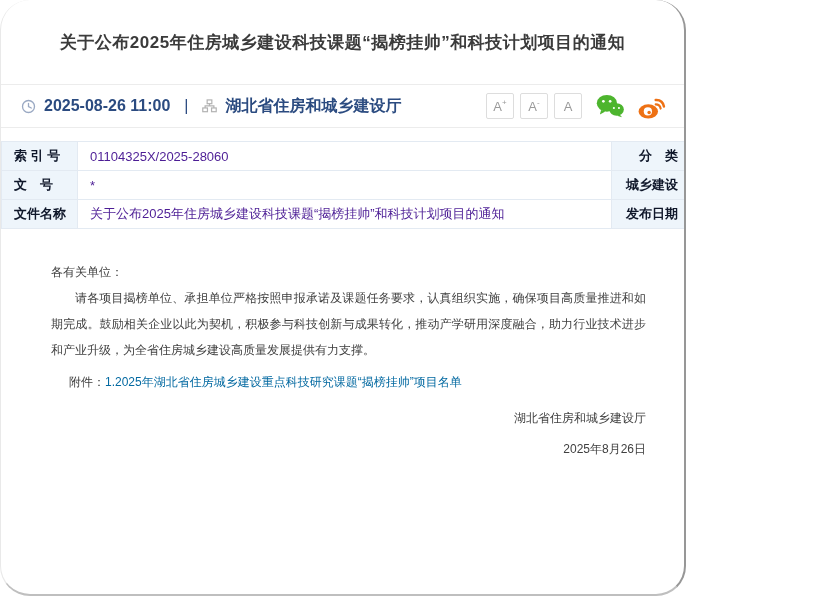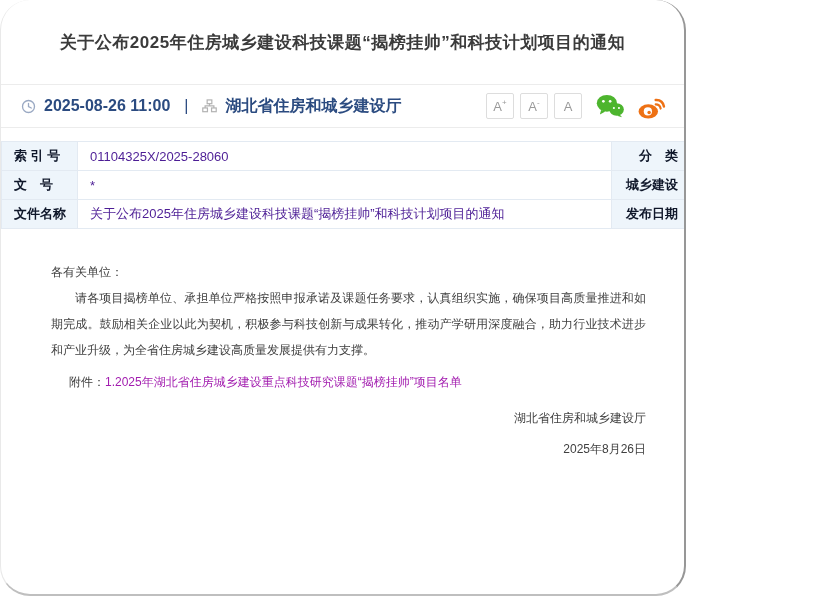--- a/index.html
+++ b/index.html
@@ -34,21 +34,21 @@
   td.val{ color:#4c1d95; background:#fff; }
   td.val1{ width:534px; }
   td.lbl2{ width:77px;text-align:right; }
   td.val2{ width:116px; }
   
   .article{ padding:30px 38px 0 50px; font-size:12px; color:#404040; line-height:26px; }
   .article p{ text-indent:2em; text-align:justify; margin:0 0 5px; }
   .salutation{ margin:0; }
   .attach-line1{ margin-top:6px; text-indent:1.5em; }
   .attach-line2{ margin-top:8px; padding-left:calc(1.5em + 3em); text-indent:1em; }
-  .attach-link{ color:#a21caf; text-decoration:none; cursor:pointer; }
+  .attach-link{ color:#0369a1; text-decoration:none; cursor:pointer; }
   .signature{ margin-top:10px; text-align:right; }
   .sign-date{ margin-top:5px; text-align:right; }
 </style>
 </head>
 <body>
 
 <div class="page">
 
   <div class="header">
     <h1 class="page-title">关于公布2025年住房城乡建设科技课题“揭榜挂帅”和科技计划项目的通知</h1>

